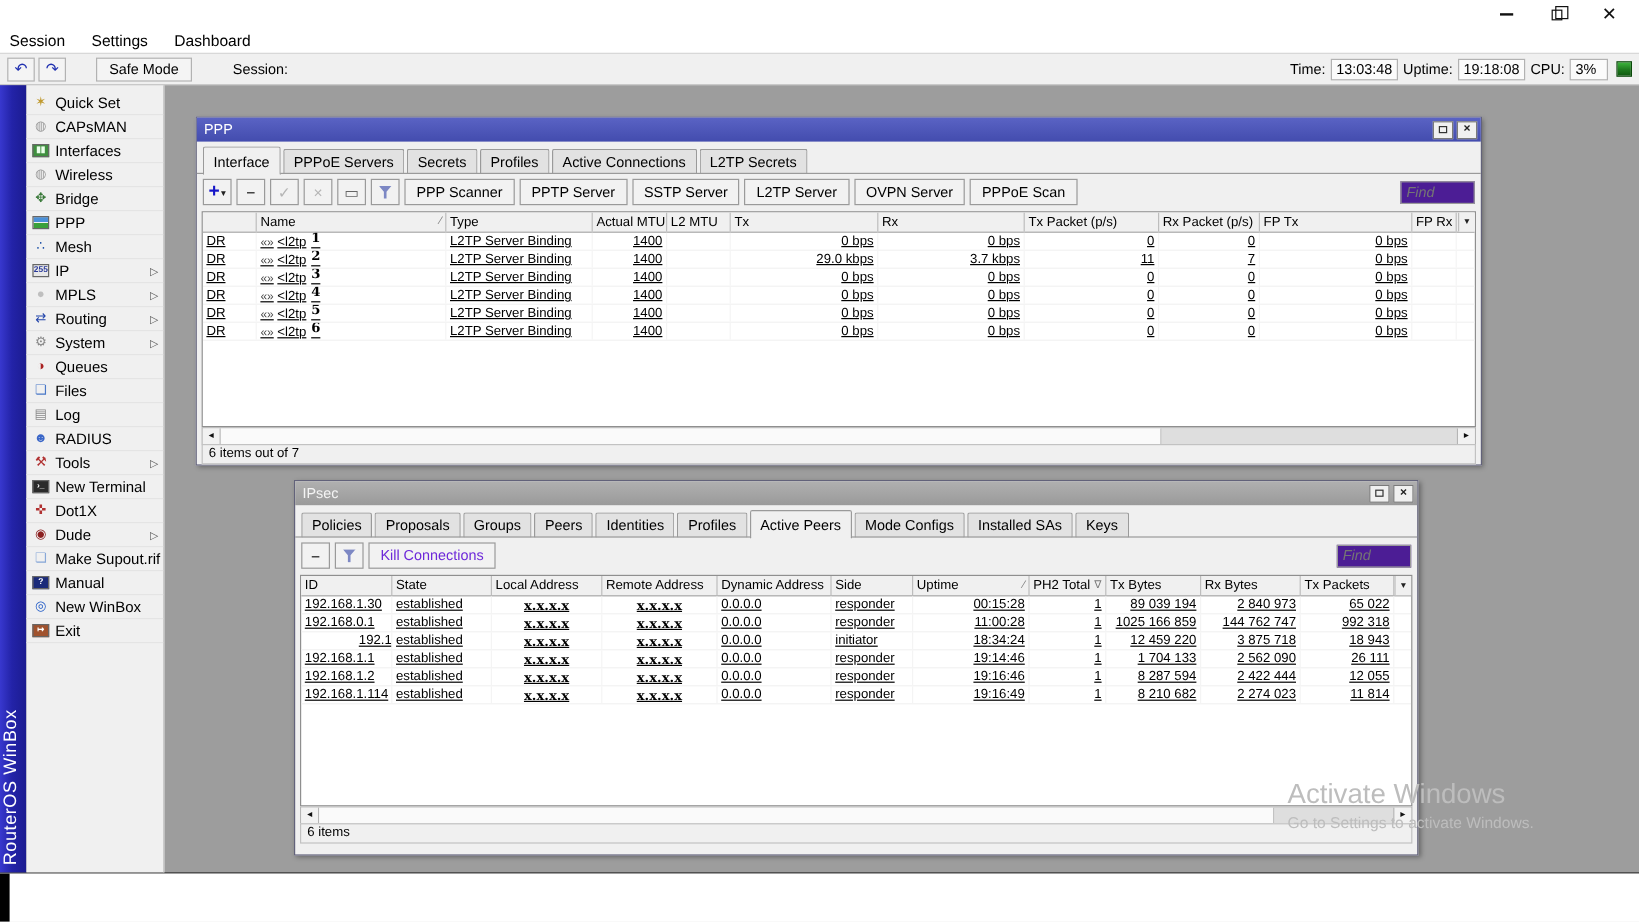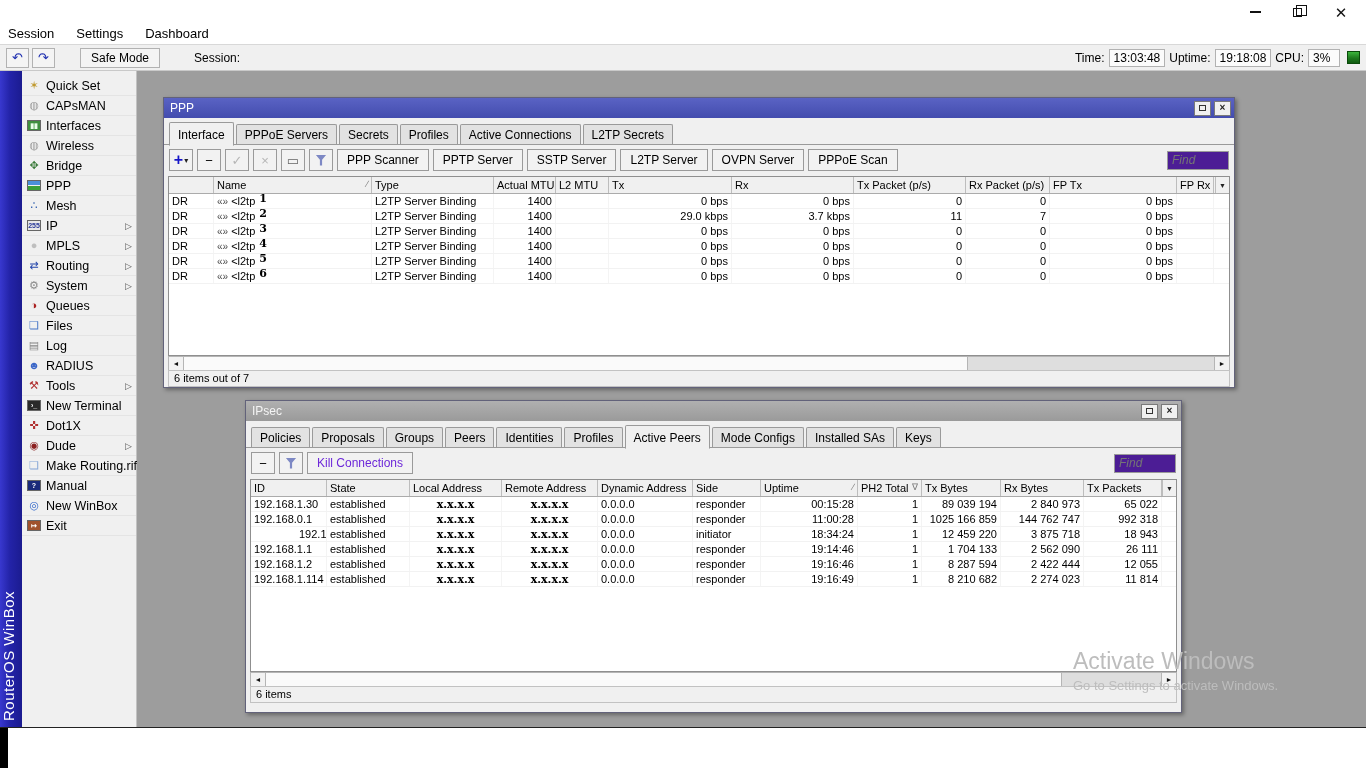--- a/index.html
+++ b/index.html
@@ -54,21 +54,21 @@
   .caret { font-size:8px; color:#222; }
   .funnel { width:11px; height:11px; background:#7d88c4; clip-path:polygon(0 0,100% 0,60% 48%,60% 100%,40% 100%,40% 48%); }
   .find-box { margin-left:auto; width:62px; height:19px; background:#4c1d95; border:1px solid #9a9a9a; font-style:italic; font-size:12px; color:#888; padding:0 4px; font-family:"Liberation Sans",sans-serif; }
 
   
   .tframe { position:absolute; left:4px; right:4px; background:#fff; border:1px solid #8f8f8f; overflow:hidden; }
   .thead { display:flex; height:17px; background:#f0f0f0; border-bottom:1px solid #ababab; font-size:11px; }
   .th { flex:0 0 auto; padding:2px 3px 0 3px; border-right:1px solid #bdbdbd; white-space:nowrap; overflow:hidden; display:flex; }
   .th .mark { margin-left:auto; color:#7a7a7a; font-size:9px; padding-left:2px; }
   .th-corner { margin-left:auto; flex:0 0 14px; background:#f0f0f0; border-left:1px solid #bdbdbd; display:flex; align-items:center; justify-content:center; font-size:7px; color:#222; }
-  .trow { display:flex; height:15px; font-size:11px; border-bottom:1px solid #f2f2f2; }
+  .trow { display:flex; height:15px; font-size:11px; border-bottom:1px solid #f2f2f2;text-decoration:underline; }
   .td { flex:0 0 auto; padding:1px 3px; white-space:nowrap; overflow:hidden; border-right:1px solid #f4f4f4; }
   .td.r { text-align:right; }
   .td.c { text-align:center; }
   .redact { font-family:"DejaVu Serif",serif; font-weight:bold; font-size:11px; }
   .bind-ico { color:#4a4a4a; font-size:10px; margin-right:3px; }
   .supn { font-family:"DejaVu Serif",serif; font-weight:bold; position:relative; top:-3px; margin-left:4px; }
 
   
   .hscroll { position:absolute; left:4px; right:4px; height:15px; display:flex; background:#e8e8e8; border:1px solid #b5b5b5; }
   .sarrow { flex:0 0 15px; background:#f2f2f2; border-right:1px solid #b5b5b5; display:flex; align-items:center; justify-content:center; font-size:7px; color:#111; }
@@ -202,21 +202,21 @@
         <span class="mi" style="color: rgb(176, 48, 48);">✜</span>
         <span>Dot1X</span>
       </div>
       <div class="side-item">
         <span class="mi" style="color: rgb(139, 31, 31);">◉</span>
         <span>Dude</span>
         <span class="side-arrow">▷</span>
       </div>
       <div class="side-item">
         <span class="mi" style="color: rgb(136, 168, 216);">❏</span>
-        <span>Make Routing.rif</span>
+        <span>Make Supout.rif</span>
       </div>
       <div class="side-item">
         <span class="mi mi-box" style="background: rgb(26, 42, 122); color: rgb(255, 255, 255);">?</span>
         <span>Manual</span>
       </div>
       <div class="side-item">
         <span class="mi" style="color: rgb(40, 96, 200);">◎</span>
         <span>New WinBox</span>
       </div>
       <div class="side-item">

